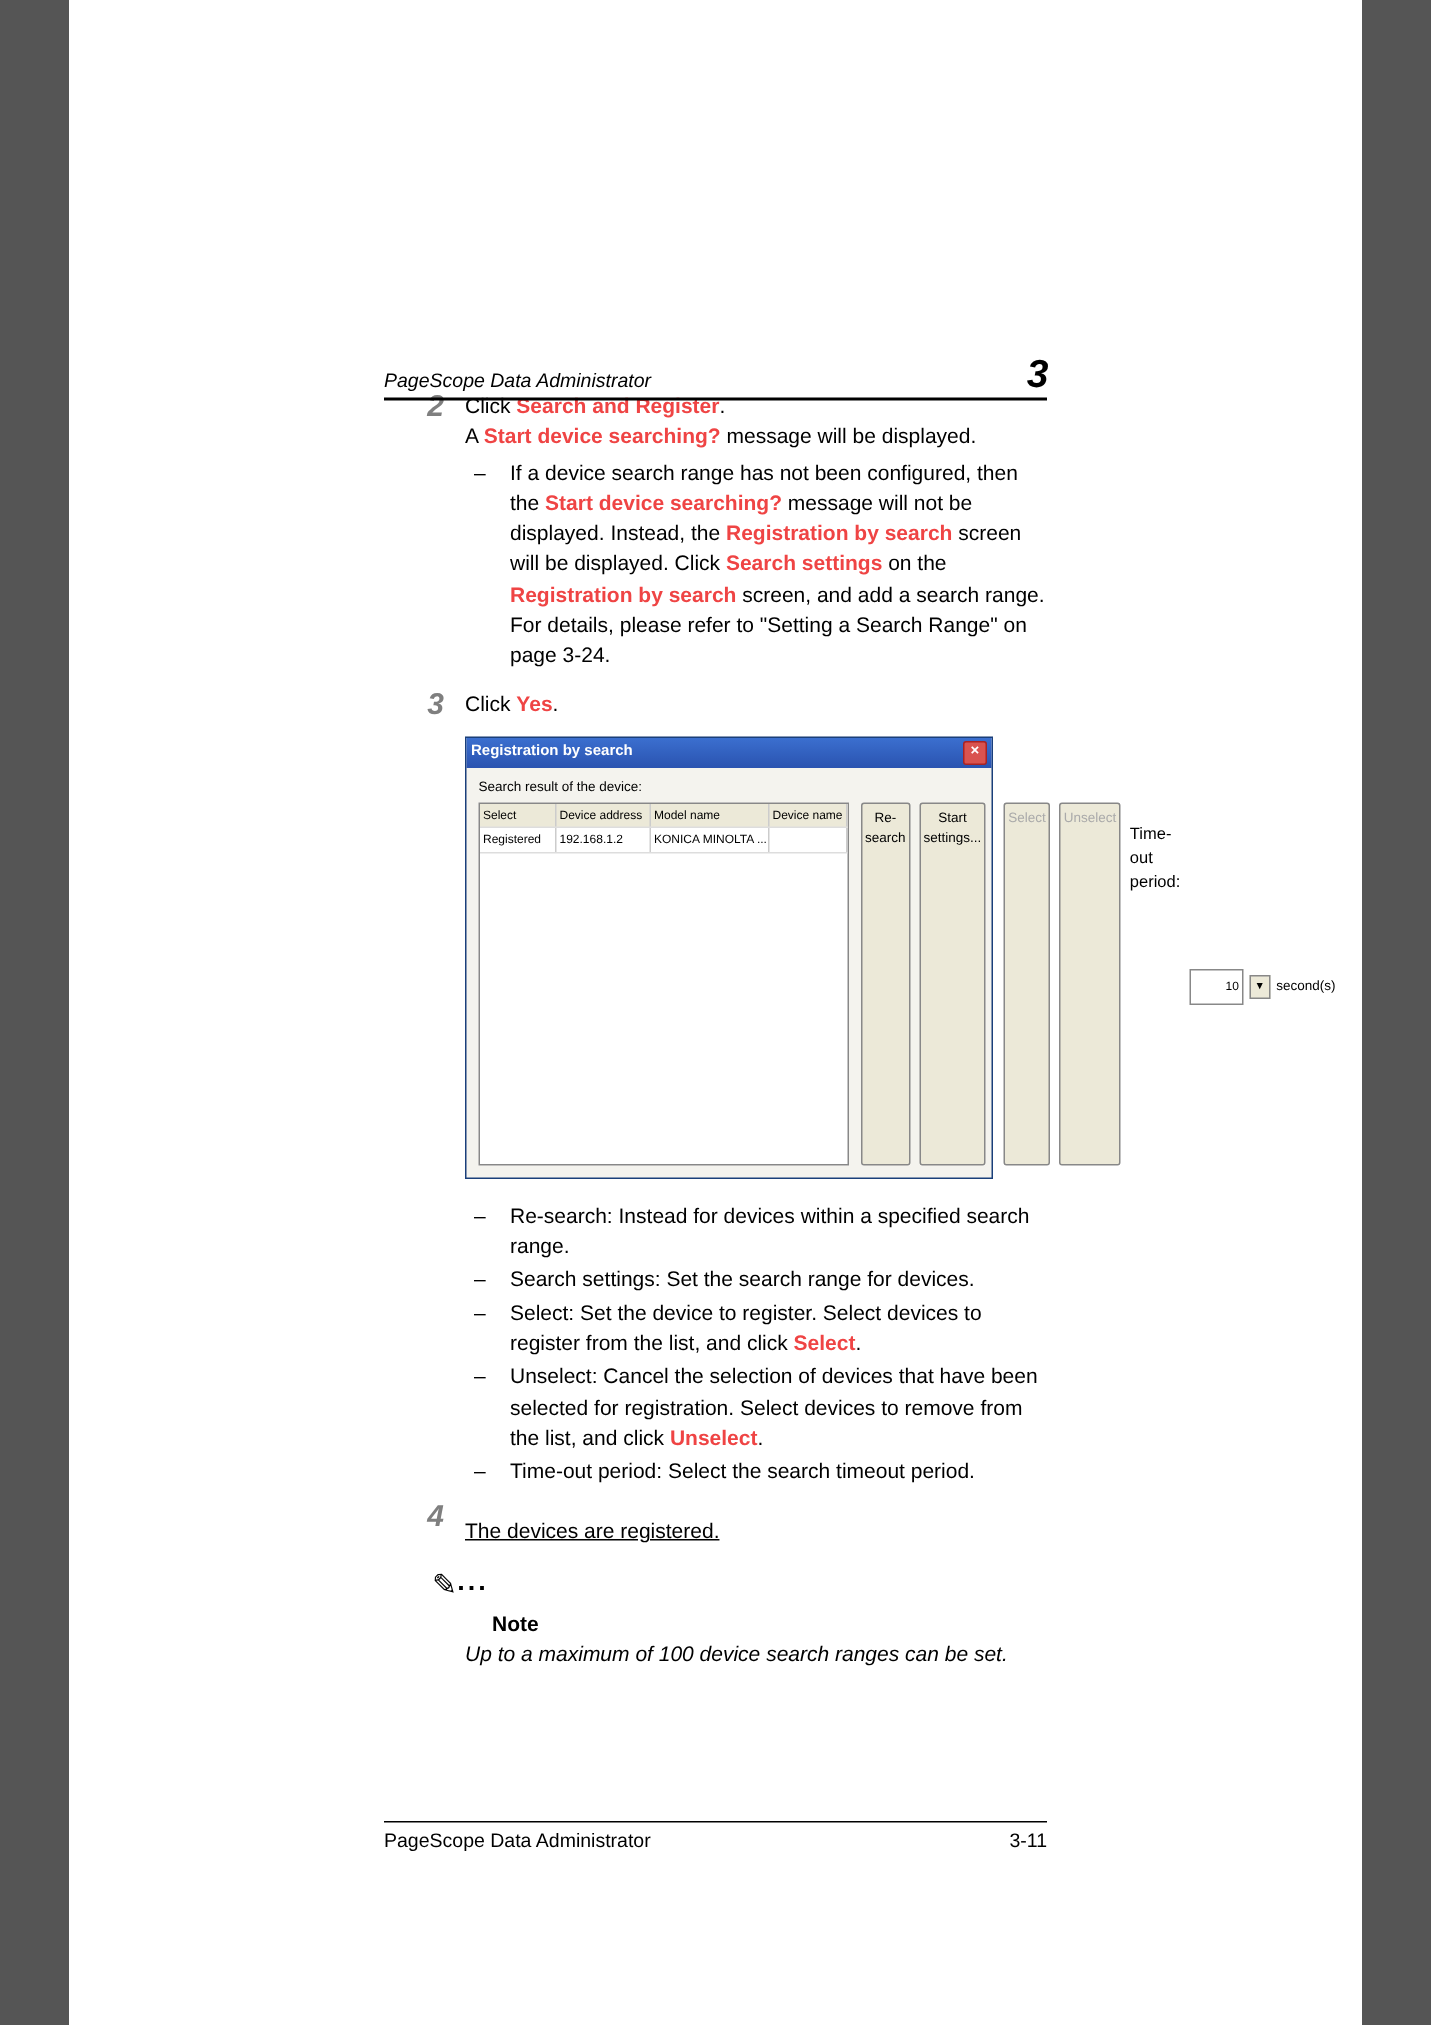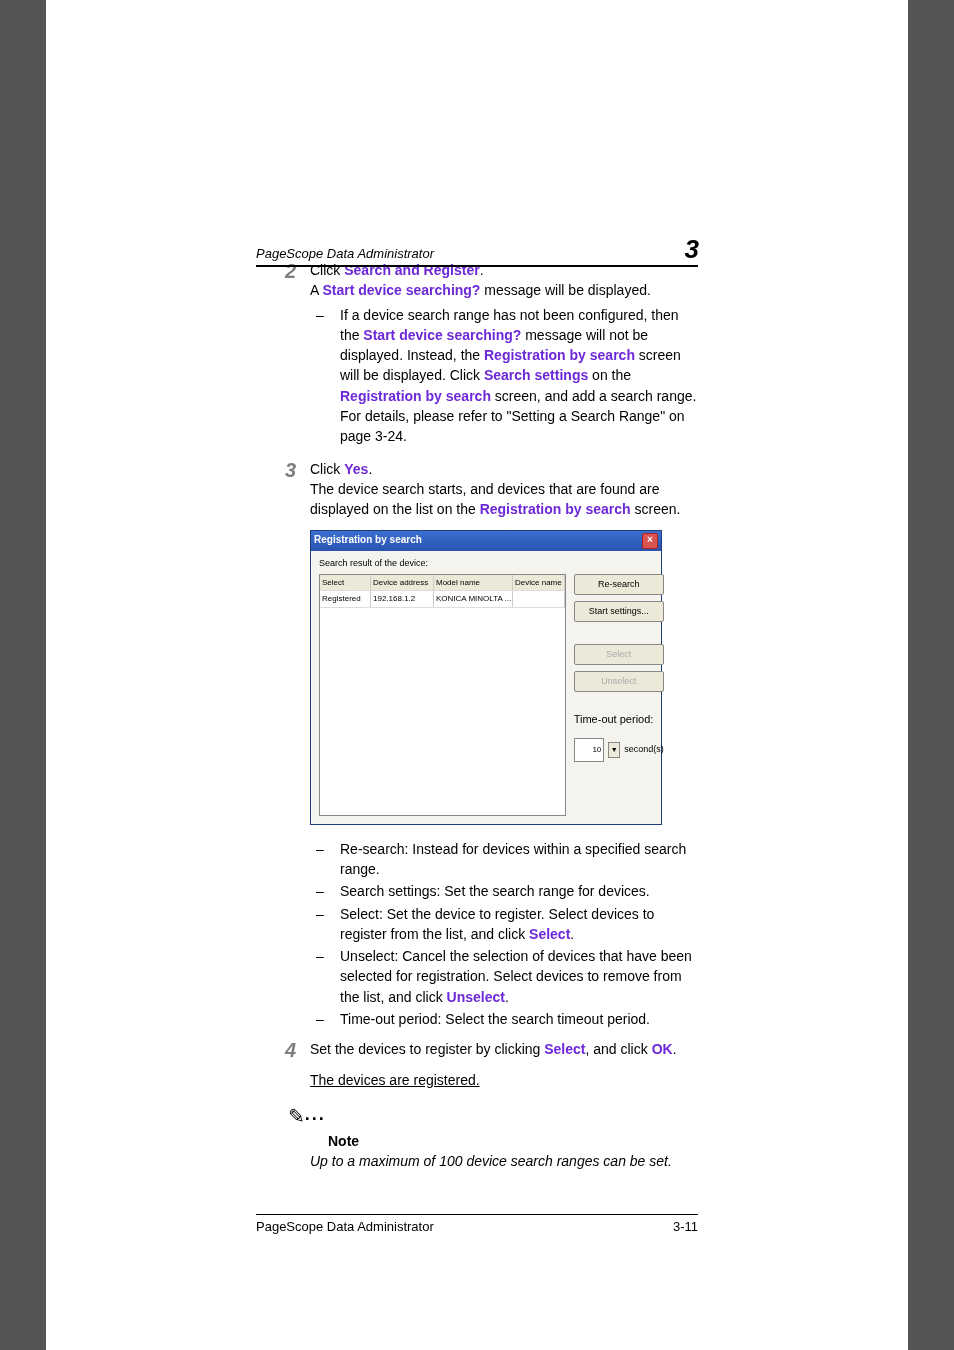--- a/index.html
+++ b/index.html
@@ -62,21 +62,21 @@
     color: #7f7f7f;
     text-align: right;
     padding-right: 14px;
     line-height: 1.1;
   }
   .step-body {
     flex: 1;
   }
   .bold-grey {
     font-weight: bold;
-    color: #6d28d9;
+    color: #ef4444;
   }
   .sub-list {
     margin-top: 4px;
   }
   .sub-item {
     display: flex;
     margin-bottom: 2px;
   }
   .dash {
     width: 24px;
@@ -139,21 +139,21 @@
   }
   .grid-head { background: #ece9d8; }
   .gc { border-right: 1px solid #ccc; padding: 2px 2px; overflow: hidden; white-space: nowrap; }
   .gc1 { width: 46px; }
   .gc2 { width: 58px; }
   .gc3 { width: 74px; }
   .gc4 { flex:1; }
   .side-btns {
     width: 90px;
     display: flex;
-    flex-direction: column;
+    flex-direction: row;
     gap: 6px;
   }
   .winbtn {
     border: 1px solid #888;
     background: #ece9d8;
     text-align: center;
     padding: 3px 2px;
     font-size: 9px;
     border-radius: 2px;
   }
@@ -217,23 +217,20 @@
           </div>
         </div>
       </div>
     </div>
 
     <div class="step-row">
       <div class="step-num">3</div>
       <div class="step-body">
         <div>
           <span>Click </span><span class="bold-grey">Yes</span><span>.</span>
-        </div>
-        <div>
-          <span>The device search starts, and devices that are found are displayed on the list on the </span><span class="bold-grey">Registration by search</span><span> screen.</span>
         </div>
       </div>
     </div>
 
     <div class="dialog-wrap">
       <div class="dialog">
         <div class="titlebar">
           <span>Registration by search</span>
           <div class="close-x">×</div>
         </div>
@@ -293,23 +290,20 @@
         </div>
       <div class="sub-item">
           <div class="dash">–</div>
           <div class="sub-text">Time-out period: Select the search timeout period.</div>
         </div>
     </div>
 
     <div class="step-row" style="margin-top:10px;">
       <div class="step-num">4</div>
       <div class="step-body">
-        <div>
-          <span>Set the devices to register by clicking </span><span class="bold-grey">Select</span><span>, and click </span><span class="bold-grey">OK</span><span>.</span>
-        </div>
         <div style="margin-top:10px;text-decoration:underline;">The devices are registered.</div>
       </div>
     </div>
 
     <div class="note-block">
       <span class="note-icon">✎</span><span class="note-dots">...</span>
       <div class="note-title">Note</div>
       <div class="note-text">Up to a maximum of 100 device search ranges can be set.</div>
     </div>
 

